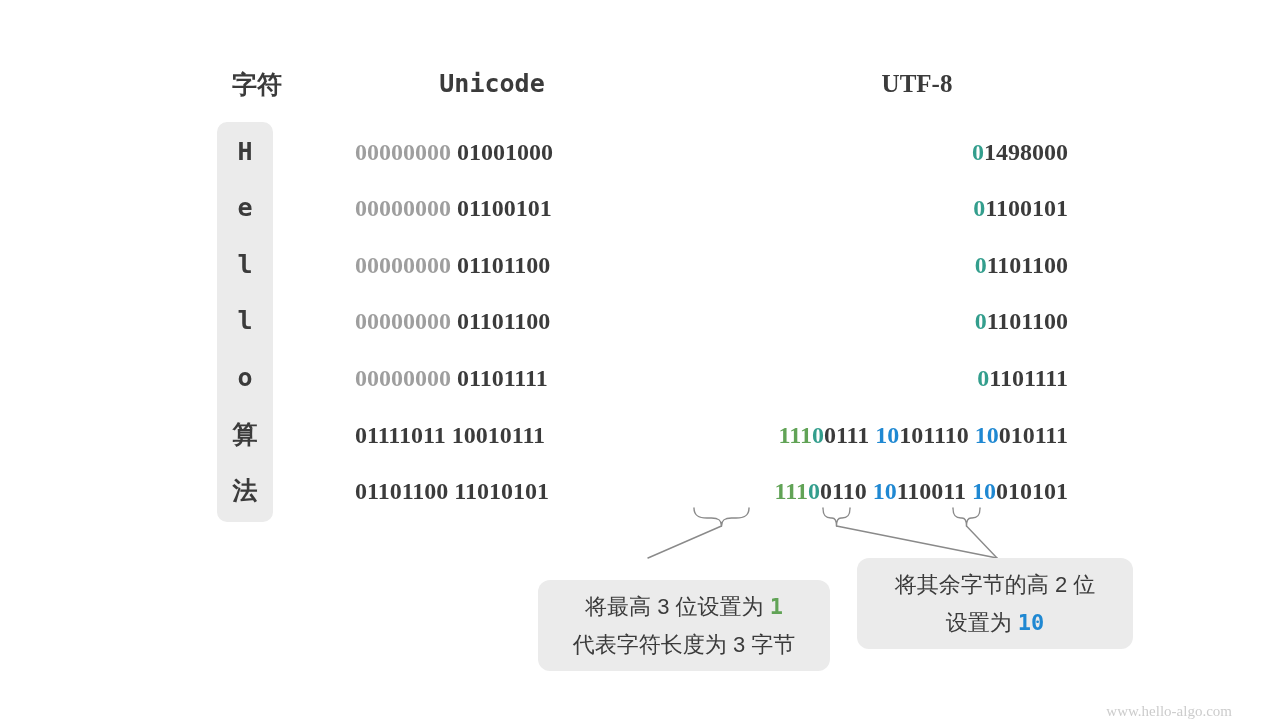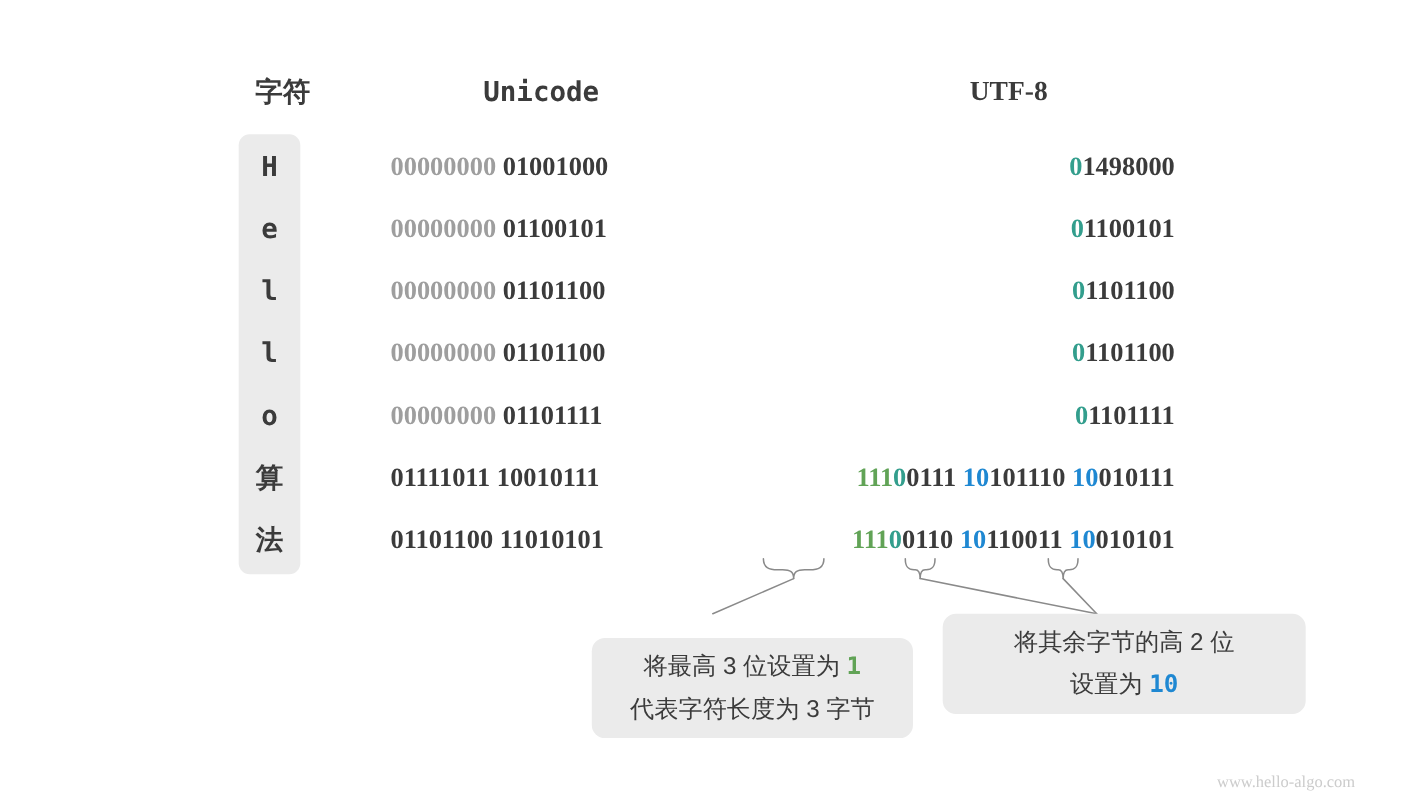--- a/index.html
+++ b/index.html
@@ -29,21 +29,21 @@
   .c-green{color:var(--green,#61a356);}
   .c-blue{color:var(--blue,#1f88d2);}
 
   
   .overlay{position:absolute;left:0;top:0;width:1280px;height:720px;pointer-events:none;}
 
   
   .callout{position:absolute;background:#ebebeb;border-radius:12px;text-align:center;
            font-size:22px;line-height:38px;color:#3b3b3b;display:flex;flex-direction:column;justify-content:center;}
   .callout-left{left:538px;top:538px;width:292px;height:91px;margin-top:42px;}
-  .callout-right{left:857px;top:558px;width:330px;height:91px;}
+  .callout-right{left:857px;top:558px;width:276px;height:91px;}
   .hl{font-family:"DejaVu Sans Mono","Liberation Mono",monospace;font-weight:bold;}
   .hl-green{color:var(--green,#61a356);}
   .hl-blue{color:var(--blue,#1f88d2);}
 
   .watermark{position:absolute;right:48px;top:679px;font-family:Liberation Serif, serif;
              font-size:15px;color:var(--watermark,#cccccc);margin-top:24px;}
 </style>
 </head>
 <body>
 

